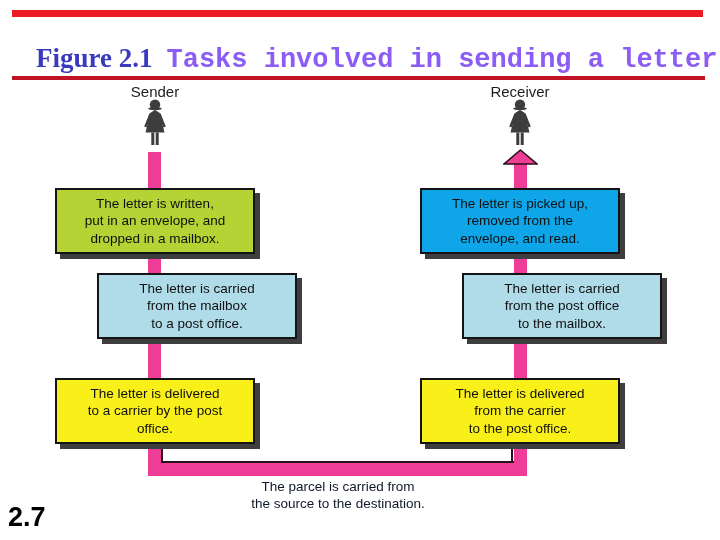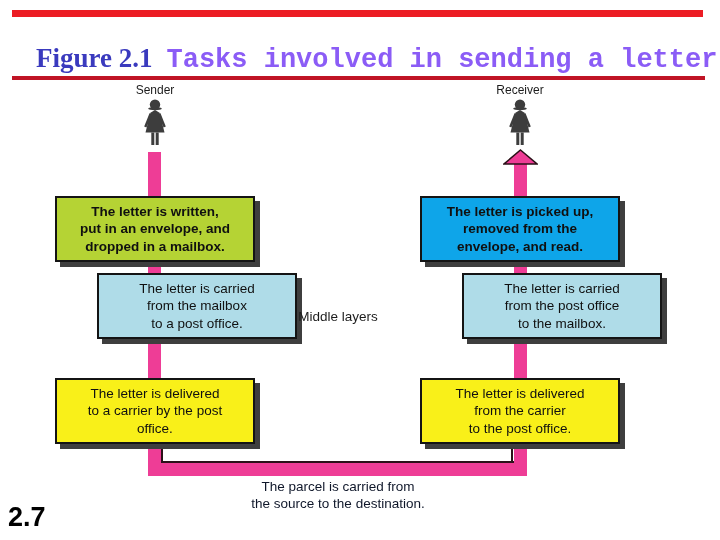--- a/index.html
+++ b/index.html
@@ -10,21 +10,21 @@
   
   .top-bar{position:absolute;left:12px;top:10px;width:691px;height:7px;background:#EC1C24;}
   .title-line{
     position:absolute;left:36px;top:41px;width:680px;height:34px;
     font-family:"Liberation Serif",serif;font-weight:bold;font-size:27px;line-height:34px;white-space:nowrap;
   }
   .fig-label{color:#3A3ABE;margin-right:14px;}
   .fig-title{color:#8b5cf6;font-family:Liberation Mono, monospace;}
   .title-rule{position:absolute;left:12px;top:76px;width:693px;height:4px;background:#C01425;}
   
-  .endpoint-label{position:absolute;top:83px;width:110px;text-align:center;font-size:12px;color:#1c1c1c;}
+  .endpoint-label{position:absolute;top:83px;width:110px;text-align:center;font-size:15px;color:#1c1c1c;}
   .sender-label{left:100px;}
   .receiver-label{left:465px;}
   .person{position:absolute;top:99px;width:28px;height:49px;}
   .person-sender{left:141px;}
   .person-receiver{left:506px;}
   
   .pipe{position:absolute;background:#EE3D96;}
   .pipe-left{left:148px;top:152px;width:13px;height:324px;}
   .pipe-right{left:514px;top:164px;width:13px;height:312px;}
   .pipe-bottom{left:148px;top:463px;width:379px;height:13px;}
@@ -34,21 +34,21 @@
   .pipe-inner-left{left:161px;}
   .pipe-inner-right{left:511px;}
   
   .task-box{
     position:absolute;width:196px;height:62px;border:2px solid #141414;
     box-shadow:5px 5px 0 #3e3e3e;display:flex;align-items:center;justify-content:center;
     text-align:center;font-size:13.5px;line-height:1.28;white-space:pre-line;color:#101010;
   }
   .col-sender{left:55px;}
   .col-receiver{left:420px;}
-  .row-0{top:196px;font-weight:bold;}
+  .row-0{top:188px;}
   .row-1{top:273px;margin-left:42px;}
   .row-2{top:378px;}
   
   .layer-label{position:absolute;left:272px;width:132px;text-align:center;font-size:13.5px;color:#1c1c1c;}
   .layer-0{top:214px;}
   .layer-1{top:309px;}
   .layer-2{top:404px;}
   
   .bottom-caption{
     position:absolute;left:188px;top:479px;width:300px;text-align:center;
@@ -112,21 +112,20 @@
   <div class="task-box col-sender row-0" style="background-color: rgb(181, 211, 52);">The letter is written,
 put in an envelope, and
 dropped in a mailbox.</div>
   <div class="task-box col-receiver row-0" style="background-color: #0ea5e9;">The letter is picked up,
 removed from the
 envelope, and read.</div>
 
   <div class="task-box col-sender row-1" style="background-color: rgb(175, 220, 232);">The letter is carried
 from the mailbox
 to a post office.</div>
-  <div class="layer-label layer-1">Middle layers</div>
   <div class="task-box col-receiver row-1" style="background-color: rgb(175, 220, 232);">The letter is carried
 from the post office
 to the mailbox.</div>
 
   <div class="task-box col-sender row-2" style="background-color: rgb(249, 240, 25);">The letter is delivered
 to a carrier by the post
 office.</div>
   <div class="task-box col-receiver row-2" style="background-color: rgb(249, 240, 25);">The letter is delivered
 from the carrier
 to the post office.</div>

